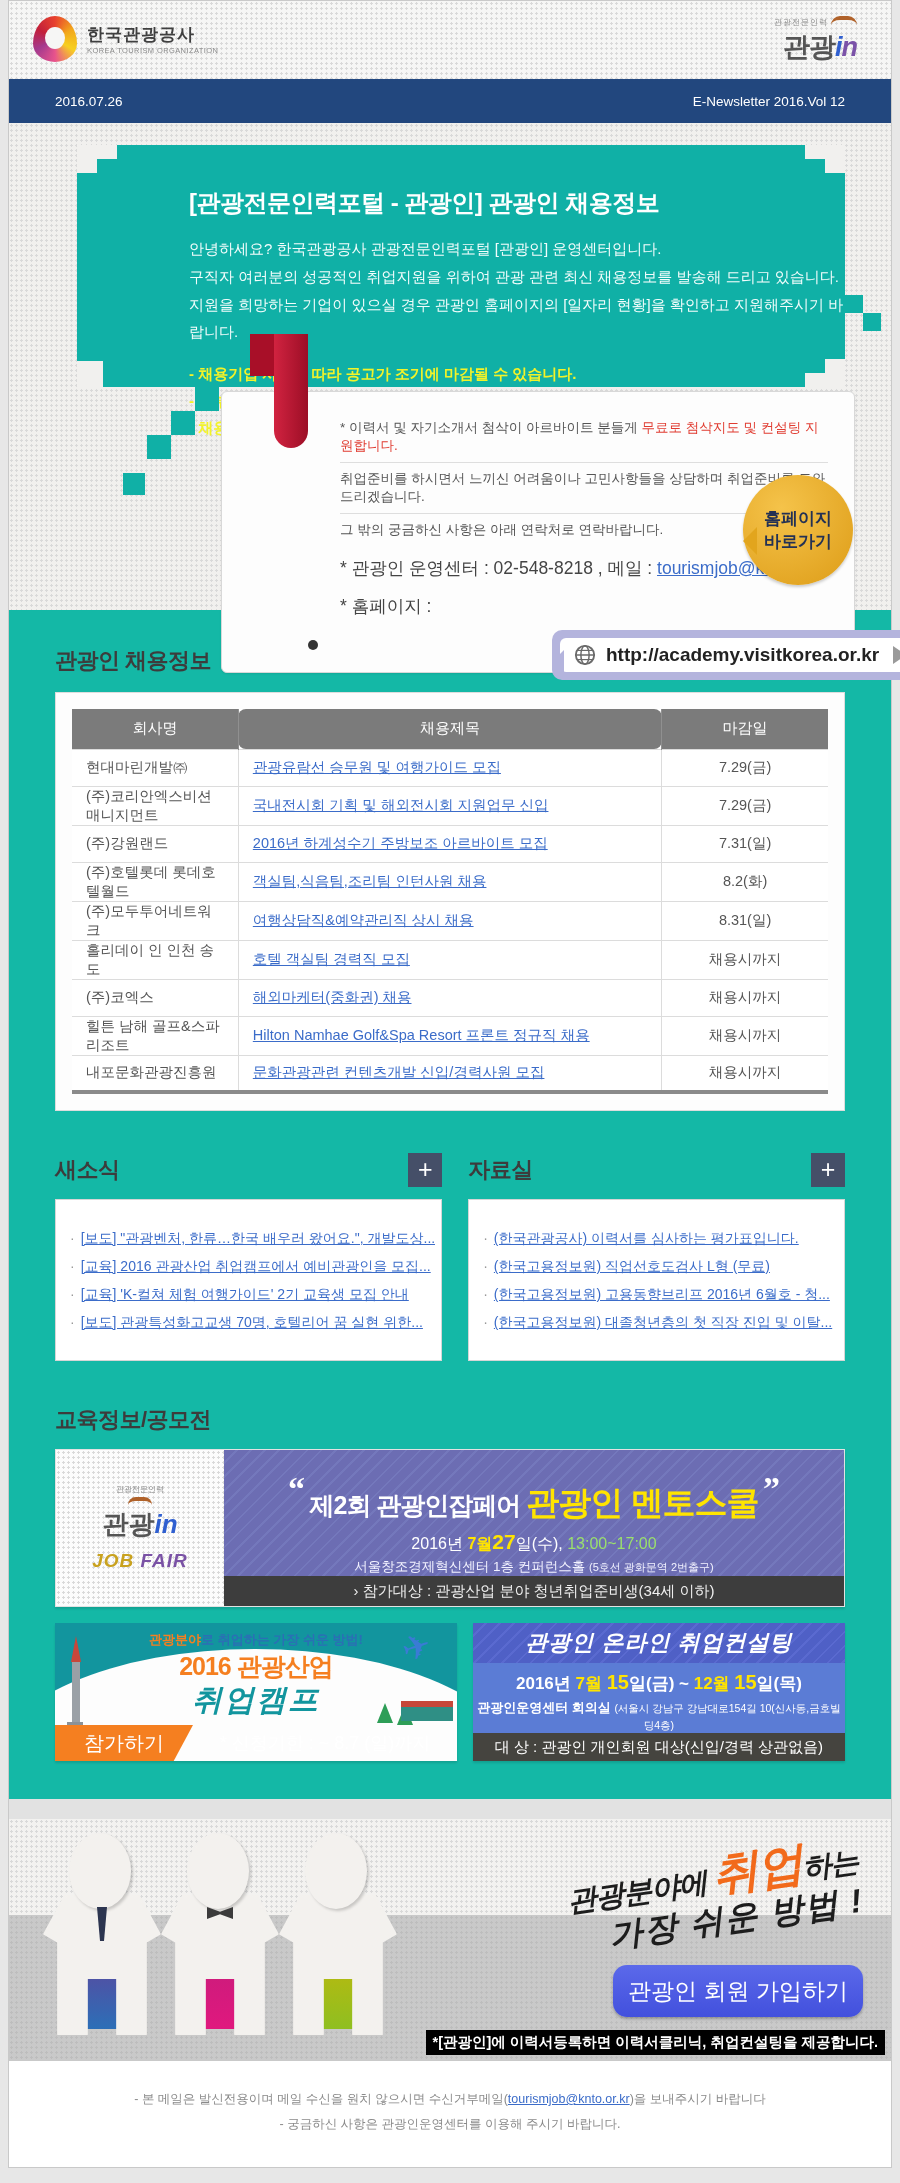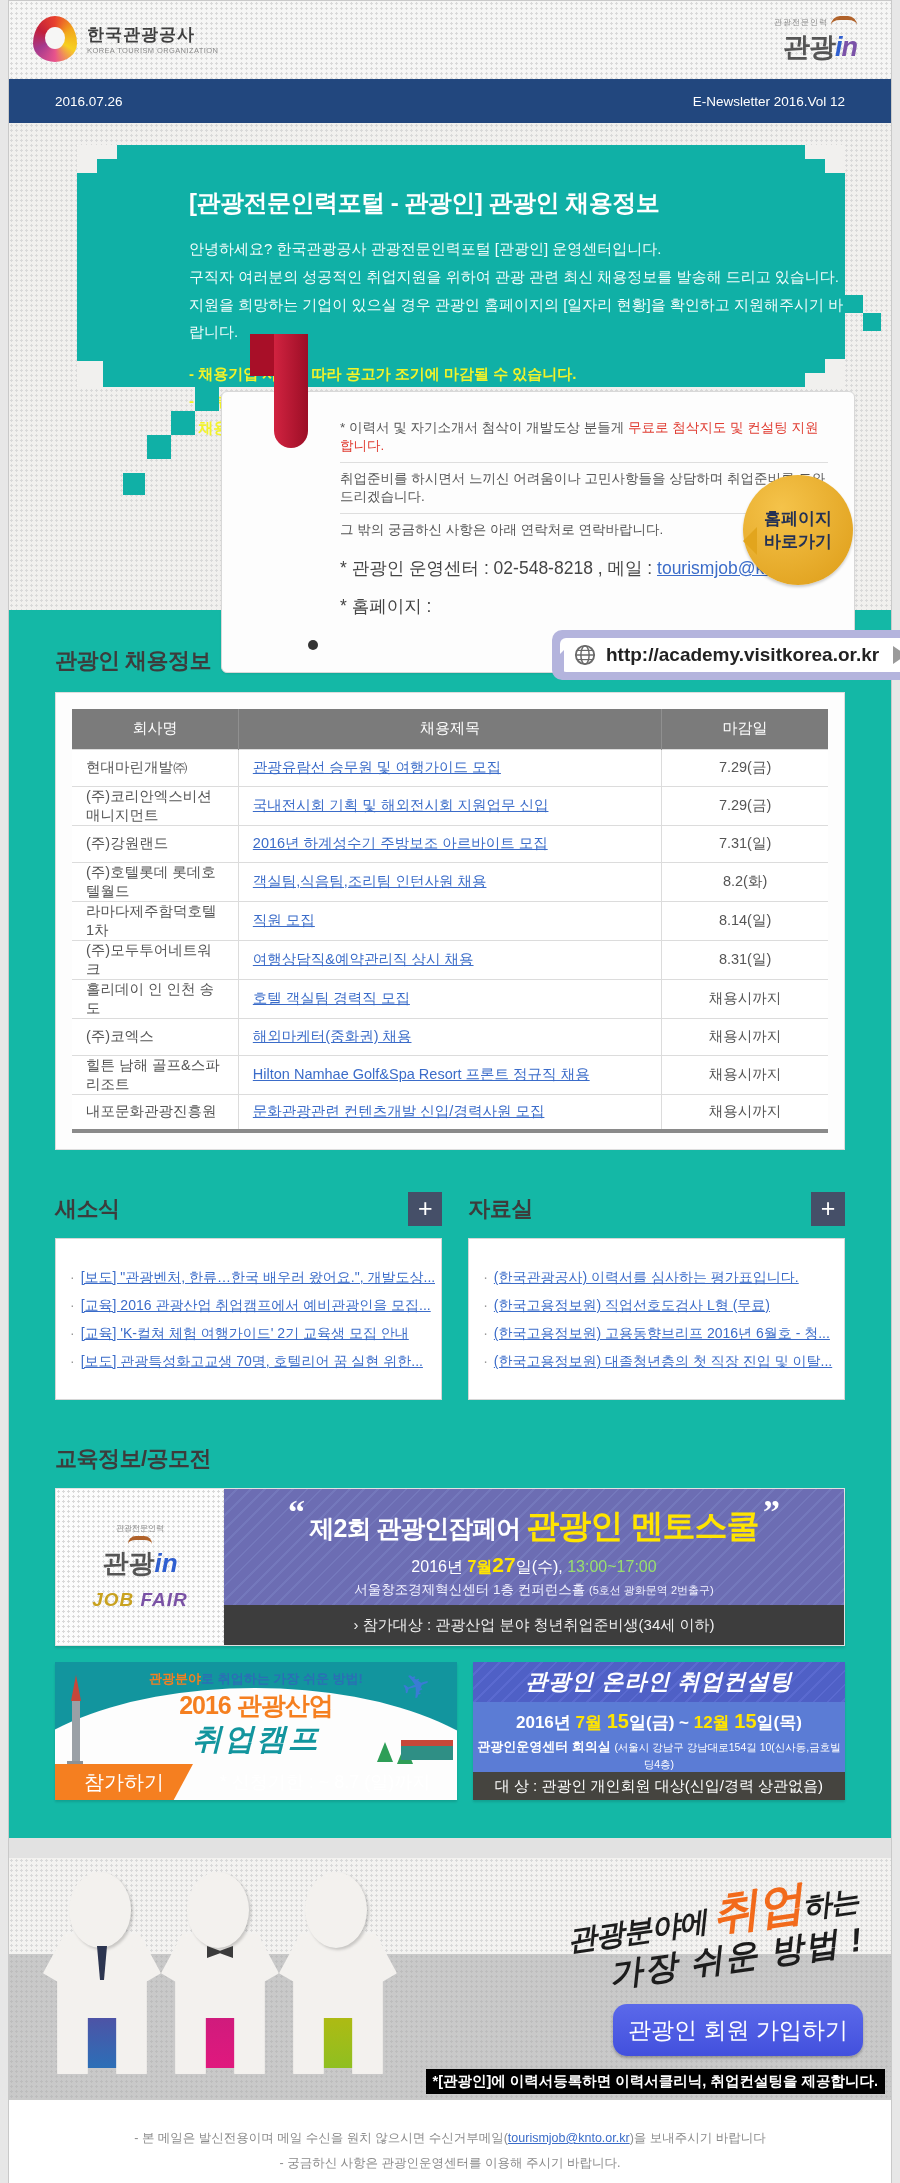--- a/index.html
+++ b/index.html
@@ -63,21 +63,21 @@
   .sec-title { font-size:22px; color:#3c3c3c; font-weight:600; letter-spacing:-.5px; }
   .plusbtn { width:34px; height:34px; background:#454f68; color:#fff; font-size:25px; line-height:32px; text-align:center; cursor:pointer; }
 
   .table-wrap { border:1px solid #ddd; background:#fdfdfd; padding:16px; margin-top:14px; }
   table.jobs { width:100%; border-collapse:collapse; background:#fff; font-size:14.5px; color:#555; border-bottom:4px solid #8a8a8a; }
   .jobs th { background:#7b7b7b; color:#fff; font-weight:400; font-size:15px; height:40px; border-right:1px solid #909090; }
   .jobs th:last-child { border-right:none; }
   .jobs td { height:37px; border-top:1px solid #dcdcdc; border-right:1px solid #dcdcdc; padding:0 14px; }
   .jobs td:last-child { border-right:none; text-align:center; }
   .c-com { width:22%; }
-  .c-tit { width:56%; }
+  .c-tit { width:56%;border-radius:8px; }
   .lnk { color:#3b6cc9; text-decoration:underline; font-size:14.5px; }
 
   .twocol { display:flex; gap:26px; margin-top:42px; }
   .col { flex:1; }
   .listbox { border:1px solid #d6d6d6; margin-top:12px; padding:20px 6px 18px 14px; min-height:162px; background:#fff; }
   .litem { margin:10px 0; font-size:14px; color:#777; white-space:nowrap; overflow:hidden; }
   .litem .b { margin-right:6px; color:#999; }
   .litem a { font-size:14px; }
 
   .edu-head { margin-top:44px; }
@@ -86,21 +86,21 @@
   .jobfair { display:flex; margin-top:14px; height:158px; border:1px solid #e2e2e2; box-shadow:0 2px 2px rgba(0,0,0,.12); }
   .jf-left { width:168px; background-color:#fcfcfc; display:flex; flex-direction:column; justify-content:center; align-items:center; gap:2px; }
   .jf-left .cap { font-size:8px; color:#8c8c8c; }
   .jf-left .roof { display:inline-block; width:24px; height:8px; border-radius:12px 12px 0 0; border-top:4px solid #b0622a; }
   .jf-left .big { font-size:26px; font-weight:bold; color:#555; }
   .jf-left .in { color:#2f5fd0; font-style:italic;text-align:right; }
   .jf-fair { font-size:19px; font-weight:bold; font-style:italic; letter-spacing:1px; margin-top:6px; }
   .jf-fair .w1 { color:#c9a21f; }
   .jf-fair .w2 { color:#7a52a5; }
   .jf-right { flex:1; display:flex; flex-direction:column; }
-  .jf-main { flex:1; background:repeating-linear-gradient(135deg,#6c6db3 0 8px,#7478bc 8px 10px); text-align:center; padding-top:4px; color:#fff; }
+  .jf-main { flex:1; background:repeating-linear-gradient(135deg,#6c6db3 0 8px,#7478bc 8px 10px); text-align:center; padding-top:20px; color:#fff; }
   .jf-q { font-size:34px; font-weight:bold; color:#fff; vertical-align:14px; font-family:"Liberation Serif","DejaVu Serif",serif; }
   .jf-t1 { font-size:25px; font-weight:bold; color:#fff; letter-spacing:-1px; }
   .jf-t2 { font-size:33px; font-weight:bold; color:#ffe400; letter-spacing:-1px; }
   .jf-date { font-size:16px; margin-top:4px; color:#fff; }
   .jf-date .y { color:#ffe400; font-weight:bold; }
   .jf-date .yb { color:#ffe400; font-weight:bold; font-size:21px; }
   .jf-date .g { color:#9ae06c; }
   .jf-venue { font-size:13.5px; margin-top:3px; color:#f2f2ff; }
   .jf-venue .sm { font-size:11px; }
   .jf-target { height:40px; background:#3d3d3d; color:#eee; font-size:15px; display:flex; justify-content:center; align-items:center; }
@@ -210,21 +210,21 @@
         <div class="tb-note">- 일부 채용정보는 로그인이 필요할 수 있습니다.</div>
         <div class="tb-note">- 채용정보를 통해 취업에 성공하실 경우 [관광인 운영센터]로 연락 주시기 바랍니다.</div>
       </div>
     </div>
 
     <div class="ibox">
       <div class="ribbon">
         <div class="rb-a"></div>
           <div class="rb-b"></div>
       </div>
-      <div class="iline"><span>* 이력서 및 자기소개서 첨삭이 개발도상 분들게 </span><span class="ired">무료로 첨삭지도 및 컨설팅 지원합니다.</span></div>
+      <div class="iline"><span>* 이력서 및 자기소개서 첨삭이 아르바이트 분들게 </span><span class="ired">무료로 첨삭지도 및 컨설팅 지원합니다.</span></div>
       <div class="isep"></div>
       <div class="iline">취업준비를 하시면서 느끼신 어려움이나 고민사항들을 상담하며 취업준비를 도와드리겠습니다.</div>
       <div class="isep"></div>
       <div class="iline">그 밖의 궁금하신 사항은 아래 연락처로 연락바랍니다.</div>
       <div class="ibig"><span>* 관광인 운영센터 : 02-548-8218 , 메일 : </span><a class="mail">tourismjob@knto.or.kr</a></div>
       <div class="ibig ihome">
         <span>* 홈페이지 : </span>
         <div class="bubble">
           <div class="pill">
             <svg class="globe" viewBox="0 0 24 24">
@@ -279,25 +279,20 @@
               <td>(주)강원랜드</td>
               <td><a class="lnk">2016년 하계성수기 주방보조 아르바이트 모집</a></td>
               <td>7.31(일)</td>
             </tr>
           <tr>
               <td>(주)호텔롯데 롯데호텔월드</td>
               <td><a class="lnk">객실팀,식음팀,조리팀 인턴사원 채용</a></td>
               <td>8.2(화)</td>
             </tr>
           <tr>
-              <td>라마다제주함덕호텔1차</td>
-              <td><a class="lnk">직원 모집</a></td>
-              <td>8.14(일)</td>
-            </tr>
-          <tr>
               <td>(주)모두투어네트워크</td>
               <td><a class="lnk">여행상담직&amp;예약관리직 상시 채용</a></td>
               <td>8.31(일)</td>
             </tr>
           <tr>
               <td>홀리데이 인 인천 송도</td>
               <td><a class="lnk">호텔 객실팀 경력직 모집</a></td>
               <td>채용시까지</td>
             </tr>
           <tr>

